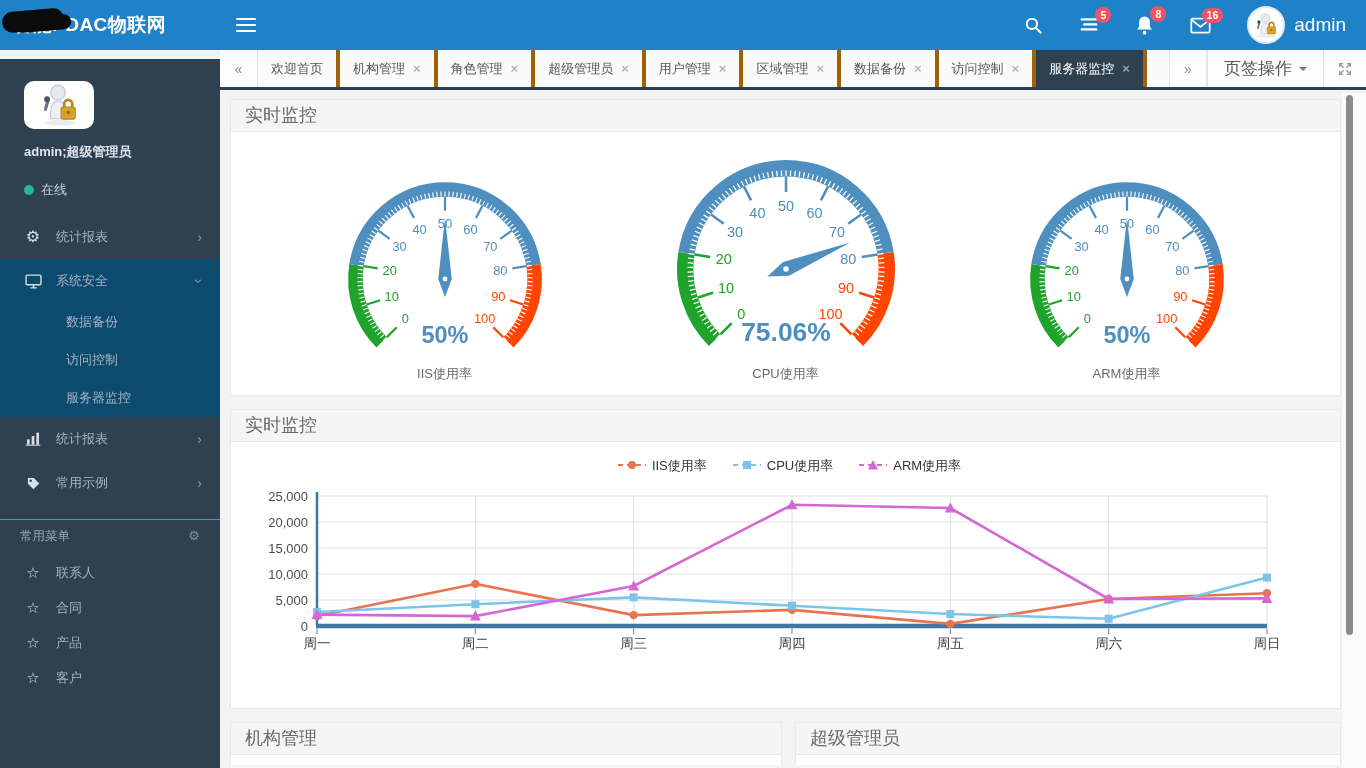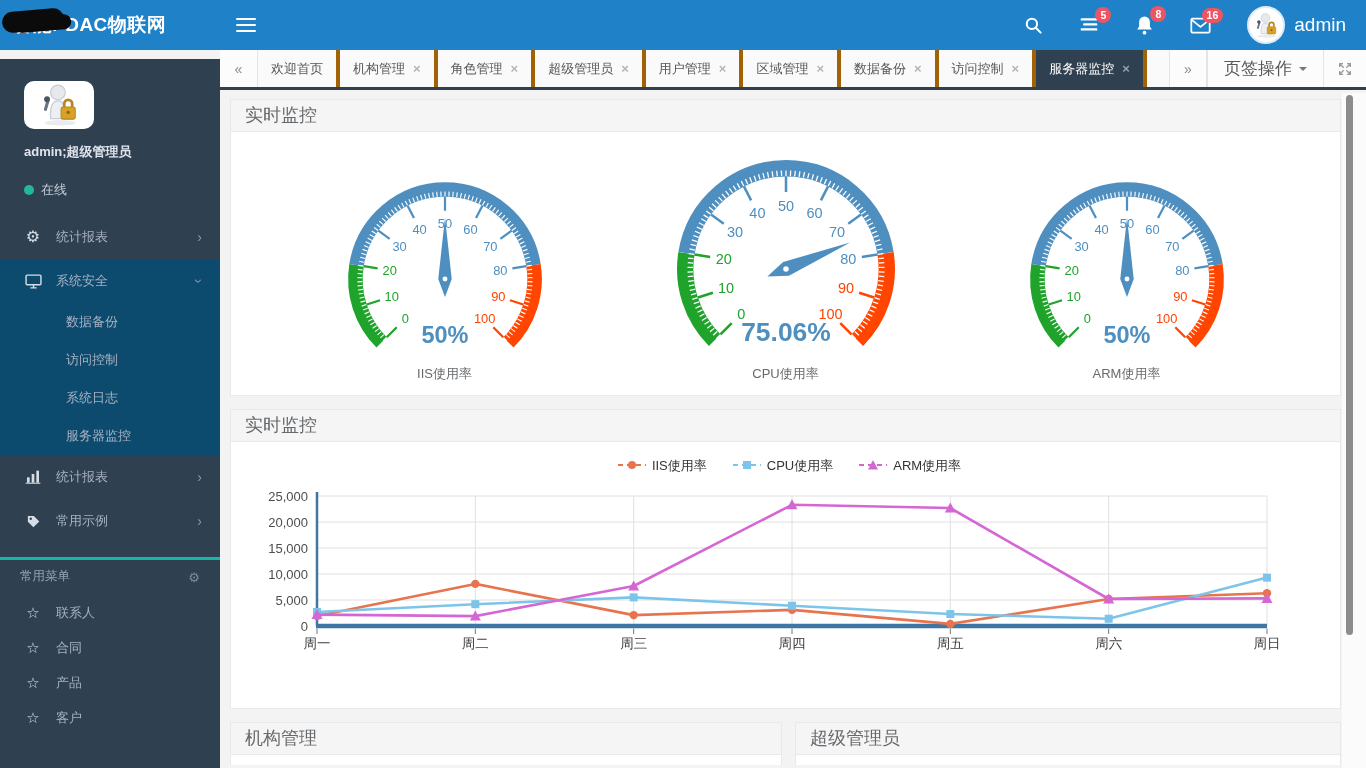--- a/index.html
+++ b/index.html
@@ -29,21 +29,21 @@
   .profile-name{margin-top:14px;color:#dfe4ed;font-weight:bold;font-size:13px}
   .profile-status{margin-top:20px;display:flex;align-items:center;gap:7px;color:#c3ccd8}
   .dot{width:10px;height:10px;border-radius:50%;background:#23b79c}
   .menu{margin-top:12px}
   .side-item{height:44px;display:flex;align-items:center;padding:0 18px 0 20px;cursor:pointer}
   .mi{width:26px;margin-right:10px;text-align:center;color:#d7dde5;display:flex;justify-content:center}
   .chev{margin-left:auto;color:#8b98a7;font-size:14px}
   .chev.down{transform:rotate(90deg)}
   .group-open{background:#0c4a6e}
   .sub-item{height:38px;line-height:38px;padding-left:66px;cursor:pointer;color:#a7b1c2}
-  .fav-head{margin-top:14px;padding:8px 20px 10px;color:#98a3b3;font-size:12.5px;display:flex;align-items:flex-end;border-top:3px solid #14b8a6}
+  .fav-head{margin-top:14px;padding:8px 20px 10px;color:#98a3b3;font-size:12.5px;display:flex;align-items:flex-start;border-top:1px solid #14b8a6}
   .fav-gear{margin-left:auto;color:#7c8a9b;font-size:13px;cursor:pointer}
   .fav-item{height:35px;display:flex;align-items:center;padding:0 20px;cursor:pointer}
   .fav-item .mi{font-size:15px}
   
   .main{position:fixed;left:220px;top:50px;width:1146px;height:718px;z-index:10}
   .tabbar{height:40px;background:#fafafa;border-bottom:3px solid #2f4050;display:flex;align-items:stretch}
   .tab-nav{width:38px;border:none;border-right:1px solid #e4e4e4;background:#fcfcfc;color:#888;
     font-size:14px;cursor:pointer;font-family:inherit}
   .tab-nav.right{margin-left:auto;border-left:1px solid #e4e4e4}
   #tabs{display:flex}
@@ -172,21 +172,20 @@
             <svg width="17" height="15" viewBox="0 0 24 21" fill="none" stroke="#d7dde5" stroke-width="2">
               <rect x="1.5" y="1.5" width="21" height="13.5" rx="1.5"></rect>
               <path d="M7.5 19.5h9M12 15v4.5"></path>
             </svg>
           </span>
           <span>系统安全</span>
           <span class="chev down">›</span>
         </div>
         <div class="sub-item">数据备份</div>
         <div class="sub-item">访问控制</div>
-        <div class="sub-item">系统日志</div>
         <div class="sub-item">服务器监控</div>
       </div>
       <div>
         <div class="side-item">
           <span class="mi">
             <svg width="16" height="14" viewBox="0 0 24 21" fill="#d7dde5">
               <rect x="3" y="11" width="4" height="8"></rect>
               <rect x="10" y="6" width="4" height="13"></rect>
               <rect x="17" y="1" width="4" height="18"></rect>
               <rect x="1" y="19" width="22" height="1.6"></rect>

